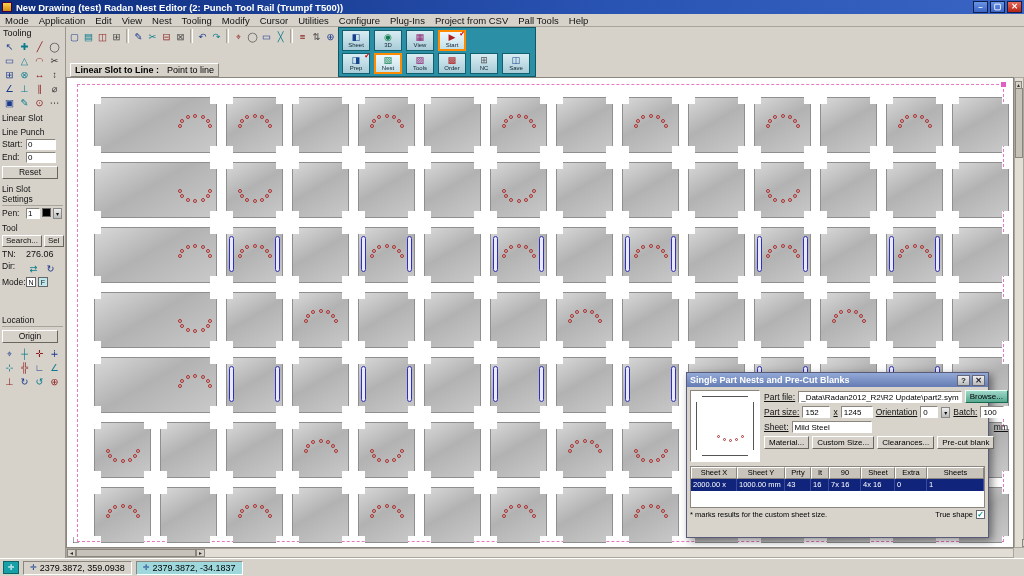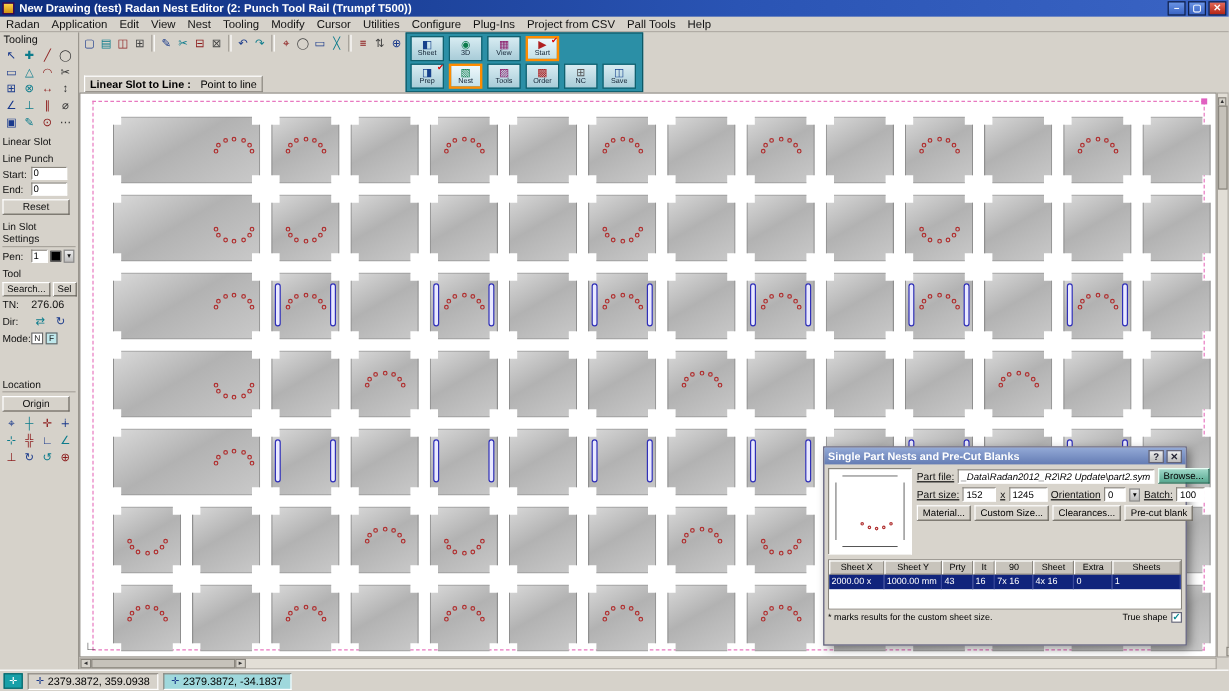--- a/index.html
+++ b/index.html
@@ -46,21 +46,21 @@
   .tb-chk{position:absolute;right:-1px;top:-2px;color:#d00;font-size:7px;}
 
   
   .leftpanel{position:absolute;left:0;top:27px;width:66px;height:531px;background:#d6d2ca;
     border-right:1px solid #9a968e;font-size:9px;padding:1px 2px;color:#111;}
   .lp-title{font-size:9px;padding:0 1px;margin-bottom:1px;}
   .lp-grid{display:grid;grid-template-columns:repeat(4,15px);gap:0;}
   .lp-ico{width:15px;height:14px;text-align:center;line-height:13px;font-size:9.5px;border:1px solid transparent;}
   .lp-ico.c0{color:#1a3a8c}.lp-ico.c1{color:#0c7c8c}.lp-ico.c2{color:#8c1a1a}.lp-ico.c3{color:#333}
   .lp-label{margin-top:4px;font-size:8.5px;}
-  .lp-field{display:flex;align-items:center;gap:2px;margin-top:2px;}
+  .lp-field{display:flex;gap:2px;margin-top:2px;}
   .lp-field label{width:22px;font-size:8.5px;}
   .lp-input{width:30px;height:11px;font-size:8px;border:1px solid;border-color:#8a867e #fff #fff #8a867e;background:#fff;padding:0 1px;}
   .lp-btn{margin-top:3px;width:56px;height:13px;font-size:8.5px;background:#d6d2ca;
     border:1px solid;border-color:#fff #6a665e #6a665e #fff;text-align:center;line-height:11px;}
   .lp-sect{margin-top:5px;font-size:8.5px;border-bottom:1px solid #a8a49c;padding-bottom:1px;}
   .swatch{width:9px;height:9px;background:#000;border:1px solid #666;}
   .drop{width:9px;height:11px;border:1px solid #888;background:linear-gradient(#eee,#bbb);font-size:6px;text-align:center;line-height:10px;}
   .mini-btn{height:12px;font-size:8px;background:#d6d2ca;border:1px solid;border-color:#fff #6a665e #6a665e #fff;padding:0 3px;line-height:10px;}
   .mode-box{width:10px;height:10px;border:1px solid #666;font-size:7px;text-align:center;line-height:9px;background:#fff;}
   .mode-box.f{background:#bfe8ec;}
@@ -110,21 +110,21 @@
     position:relative;flex:0 0 auto;}
   .pv-shape{position:absolute;left:5px;top:5px;right:5px;bottom:5px;border:1px solid #555;background:#fff;
     clip-path:polygon(0 6px,6px 6px,6px 0,calc(100% - 6px) 0,calc(100% - 6px) 6px,100% 6px,
       100% calc(100% - 6px),calc(100% - 6px) calc(100% - 6px),calc(100% - 6px) 100%,6px 100%,
       6px calc(100% - 6px),0 calc(100% - 6px));}
   .pv-shape .dot{width:3px;height:3px;}
   .dlg-fields{flex:1;display:flex;flex-direction:column;gap:3px;}
   .dlg-row{display:flex;align-items:center;gap:3px;}
   .dlg-lab{color:#111;white-space:nowrap;text-decoration:underline;}
   .dlg-val{flex:1;border:1px solid;border-color:#8a867e #fff #fff #8a867e;background:#fff;
-    height:12px;line-height:11px;padding:0 2px;overflow:hidden;white-space:nowrap;font-size:8px;font-style:italic;}
+    height:12px;line-height:11px;padding:0 2px;overflow:hidden;white-space:nowrap;font-size:8px;}
   .dlg-input{border:1px solid;border-color:#8a867e #fff #fff #8a867e;background:#fff;height:12px;
     font-size:8px;padding:0 2px;}
   .dlg-btn{height:13px;background:#d6d2ca;border:1px solid;border-color:#fff #6a665e #6a665e #fff;
     font-size:8px;line-height:11px;padding:0 4px;text-align:center;}
   .dlg-btn.teal{background:linear-gradient(#9fd8c8,#58a890);border-color:#e8fff6 #1a6a52 #1a6a52 #e8fff6;}
   .dlg-table{margin-top:4px;border:1px solid #8a867e;background:#fff;}
   .tbl-row{display:grid;grid-template-columns:46px 48px 26px 18px 32px 34px 32px 1fr;}
   .tbl-h{background:#c8c4bc;border:1px solid;border-color:#fff #8a867e #8a867e #fff;font-size:7.5px;
     text-align:center;line-height:10px;height:12px;overflow:hidden;}
   .tbl-c{font-size:7.5px;line-height:11px;height:12px;padding:0 2px;border-right:1px solid #e0e0e0;
@@ -148,21 +148,21 @@
     <span class="app-icon"></span>
     <span class="title-text">New Drawing (test)    Radan Nest Editor    (2: Punch    Tool Rail (Trumpf T500))</span>
     <span class="win-btns">
       <span class="win-btn">–</span>
       <span class="win-btn">▢</span>
       <span class="win-btn close">✕</span>
     </span>
   </div>
 
   <div class="menubar">
-      <span class="menu-item">Radan</span>
+      <span class="menu-item">Mode</span>
       <span class="menu-item">Application</span>
       <span class="menu-item">Edit</span>
       <span class="menu-item">View</span>
       <span class="menu-item">Nest</span>
       <span class="menu-item">Tooling</span>
       <span class="menu-item">Modify</span>
       <span class="menu-item">Cursor</span>
       <span class="menu-item">Utilities</span>
       <span class="menu-item">Configure</span>
       <span class="menu-item">Plug-Ins</span>
@@ -796,20 +796,25 @@
             <input class="dlg-input" style="width: 28px;" value="152">
             <span class="dlg-lab">x</span>
             <input class="dlg-input" style="width: 32px;" value="1245">
             <span class="dlg-lab">Orientation</span>
             <input class="dlg-input" style="width: 18px;" value="0">
             <span class="drop">▾</span>
             <span class="dlg-lab">Batch:</span>
             <input class="dlg-input" style="width: 24px;" value="100">
           </div>
           <div class="dlg-row">
+            <span class="dlg-lab">Sheet:</span>
+            <span class="dlg-val" style="max-width:80px">Mild Steel</span>
+            <span class="dlg-lab" style="margin-left:auto">mm</span>
+          </div>
+          <div class="dlg-row">
             <span class="dlg-btn">Material...</span>
             <span class="dlg-btn">Custom Size...</span>
             <span class="dlg-btn">Clearances...</span>
             <span class="dlg-btn">Pre-cut blank</span>
           </div>
         </div>
       </div>
       <div class="dlg-table">
         <div class="tbl-row">
             <span class="tbl-h">Sheet X</span>

